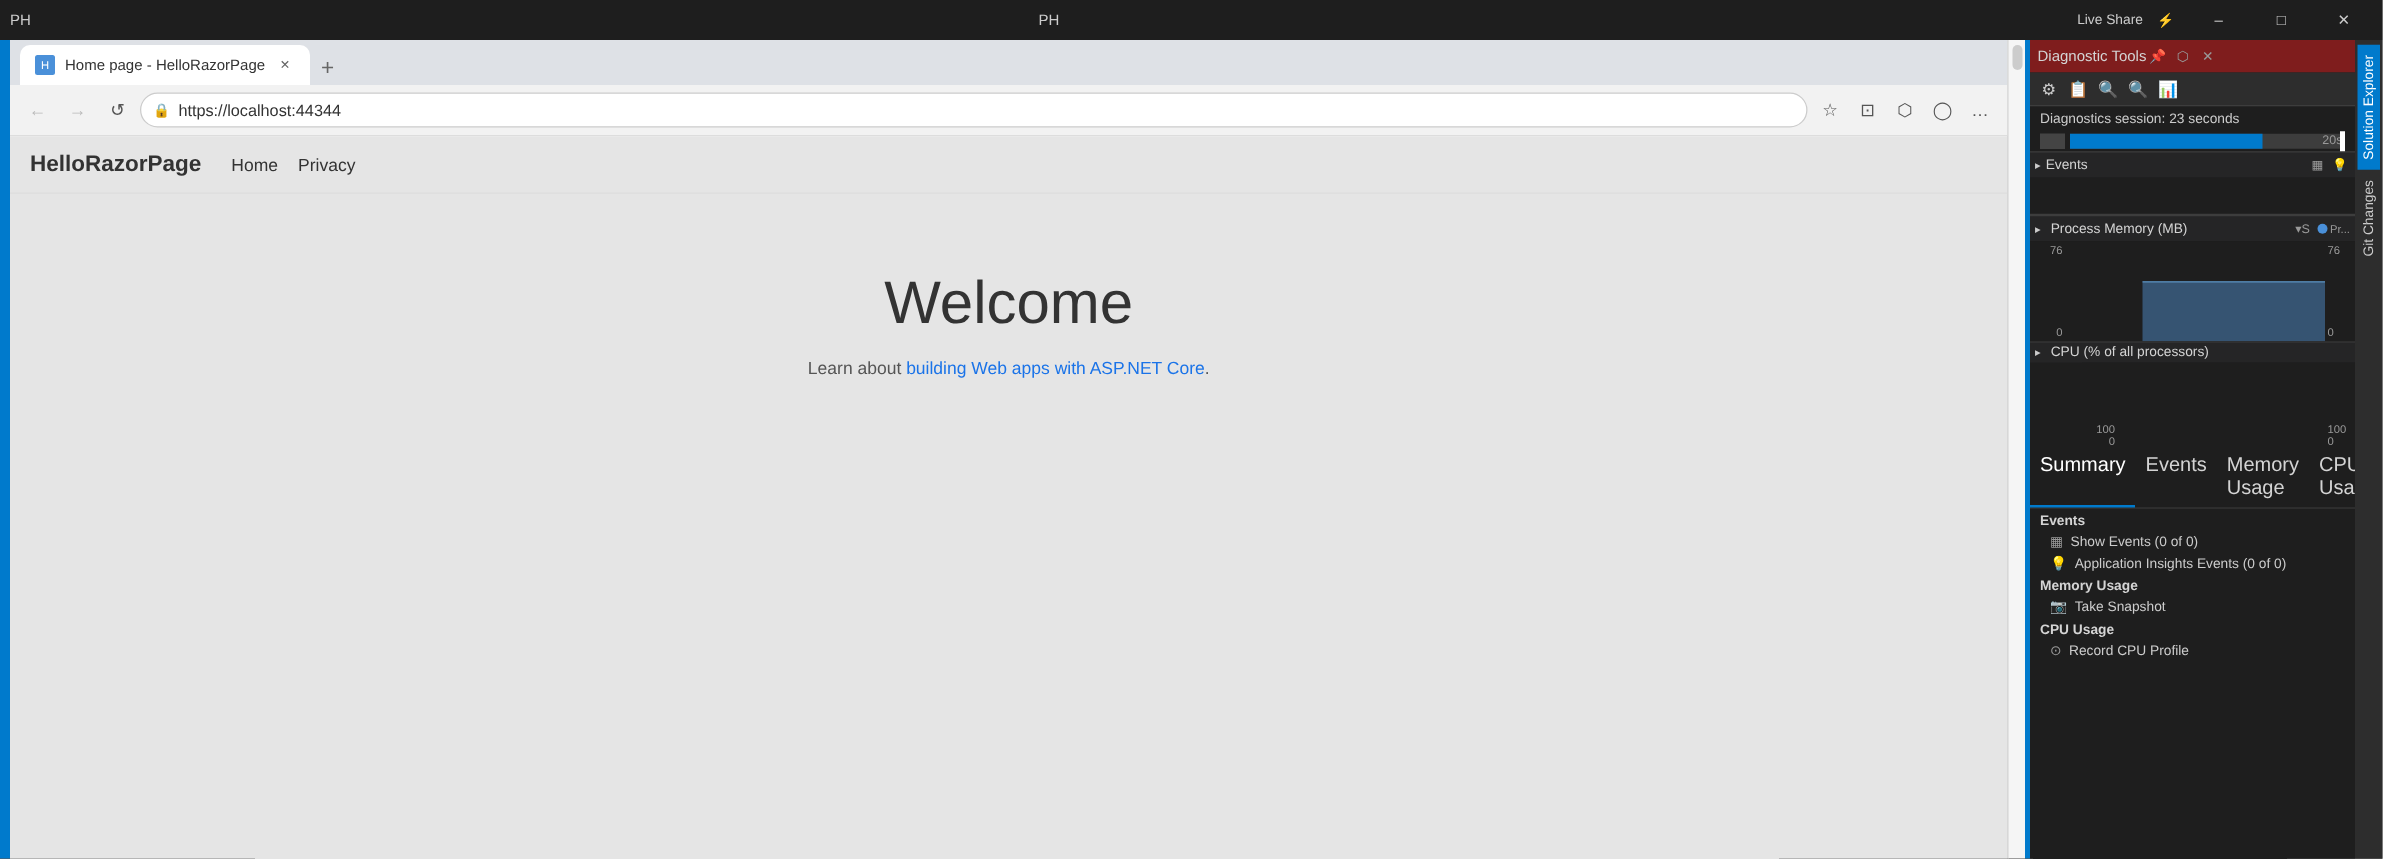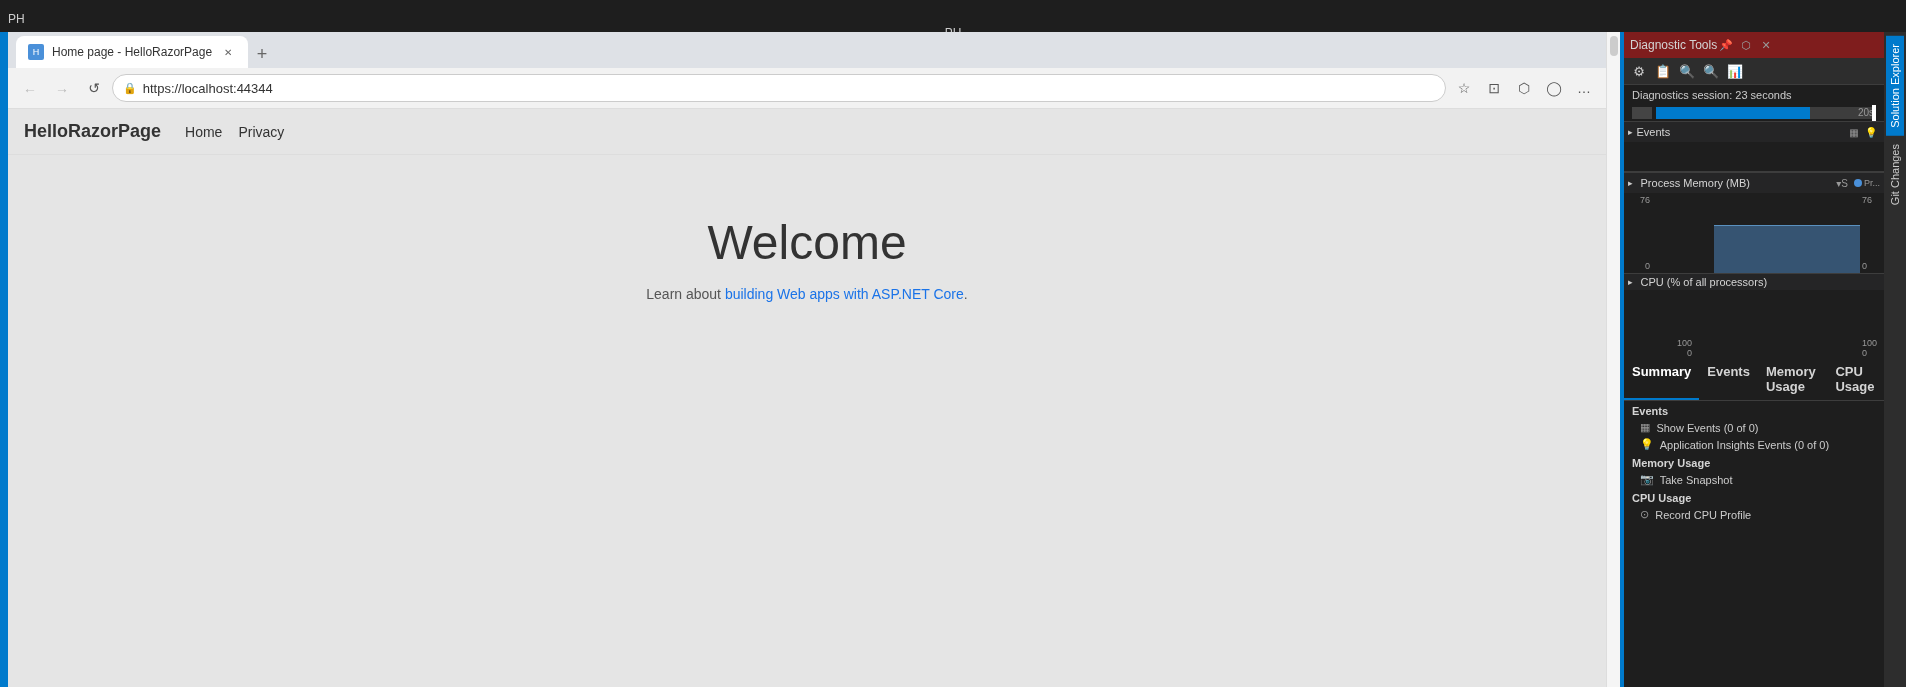--- a/index.html
+++ b/index.html
@@ -3,24 +3,24 @@
   <meta charset="utf-8">
   <style>
     * { margin: 0; padding: 0; box-sizing: border-box; }
     body { font-family: 'Segoe UI', sans-serif; background: #2d2d2d; width: 1906px; height: 687px; overflow: hidden; display: flex; flex-direction: column; }
 
     
     .title-bar {
       background: #1e1e1e;
       height: 32px;
       display: flex;
+      align-items: center;
       justify-content: space-between;
-      padding: 12px 8px;
-      flex-shrink: 0;
-      flex-direction: column;
+      padding: 2px 8px;
+      flex-shrink: 0;
     }
     .title-bar-left {
       display: flex;
       align-items: center;
       gap: 8px;
       font-size: 12px;
       color: #ccc;
     }
     .title-bar-center {
       display: flex;
@@ -473,25 +473,24 @@
     }
 
     
     .diag-tabs {
       display: flex;
       border-bottom: 1px solid #3d3d3d;
       flex-shrink: 0;
     }
     .diag-tab {
       padding: 4px 8px;
-      font-size: 13px;
+      font-size: 16px;
       color: #d4d4d4;
       cursor: pointer;
       border-bottom: 2px solid transparent;
-      font-weight: bold;
     }
     .diag-tab.active {
       border-bottom-color: #007acc;
       color: #fff;
     }
 
     
     .diag-bottom {
       flex: 1;
       overflow-y: auto;

